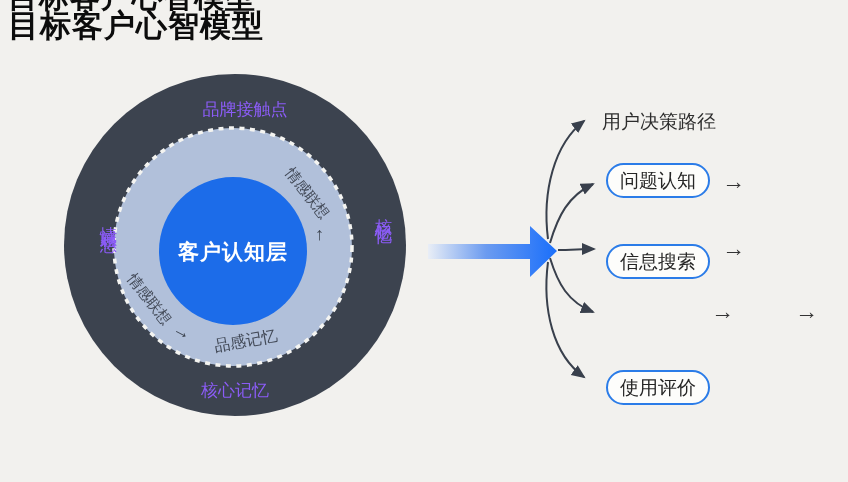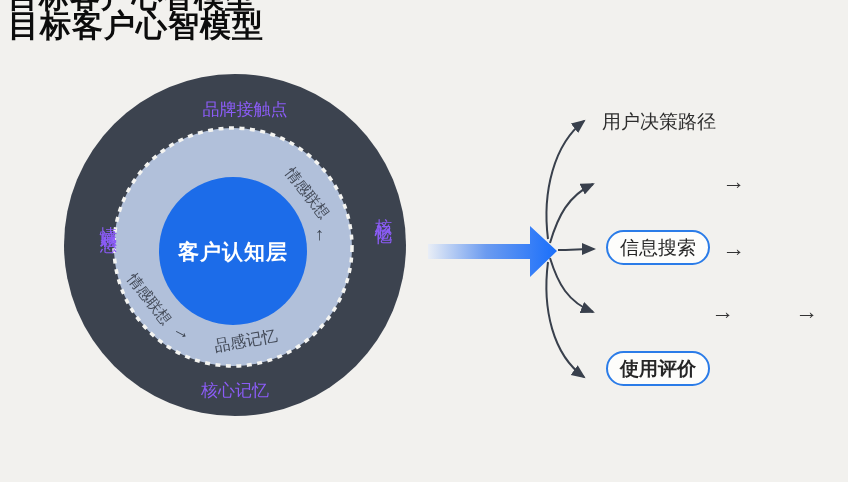--- a/index.html
+++ b/index.html
@@ -69,27 +69,30 @@
   <div class="abs midlabel" style="left:277px;top:184px;transform:rotate(52deg);">情感联想</div>
   <div class="abs midarrow" style="left:315px;top:224px;">↑</div>
   <div class="abs midlabel" style="left:119px;top:290px;transform:rotate(52deg);">情感联想</div>
   <div class="abs midarrow" style="left:173px;top:321px;transform:rotate(28deg);">→</div>
   <div class="abs midlabel" style="left:214px;top:331px;font-size:16px;transform:rotate(-10deg);">品感记忆</div>
 
   <div class="abs flow-intro">用户决策路径</div>
 
   <div class="abs corelabel">客户认知层</div>
 
+  <div class="abs stadium" style="left:606px;top:163px;">
+    <span>问题认知</span>
+  </div>
   <div class="abs flow-arrow" style="left:722px;top:168px;">→</div>
 
-  <div class="abs stadium" style="left:606px;top:230px;">
+  <div class="abs stadium" style="left:606px;top:244px;">
     <span>信息搜索</span>
   </div>
   <div class="abs flow-arrow" style="left:722px;top:235px;">→</div>
 
   <div class="abs flow-arrow" style="left:711px;top:298px;">→</div>
   <div class="abs flow-arrow" style="left:795px;top:298px;">→</div>
 
-  <div class="abs stadium" style="left:606px;top:351px;font-weight:bold;">
+  <div class="abs stadium" style="left:606px;top:370px;">
     <span>使用评价</span>
   </div>
 
 </div>
 
 </body></html>

